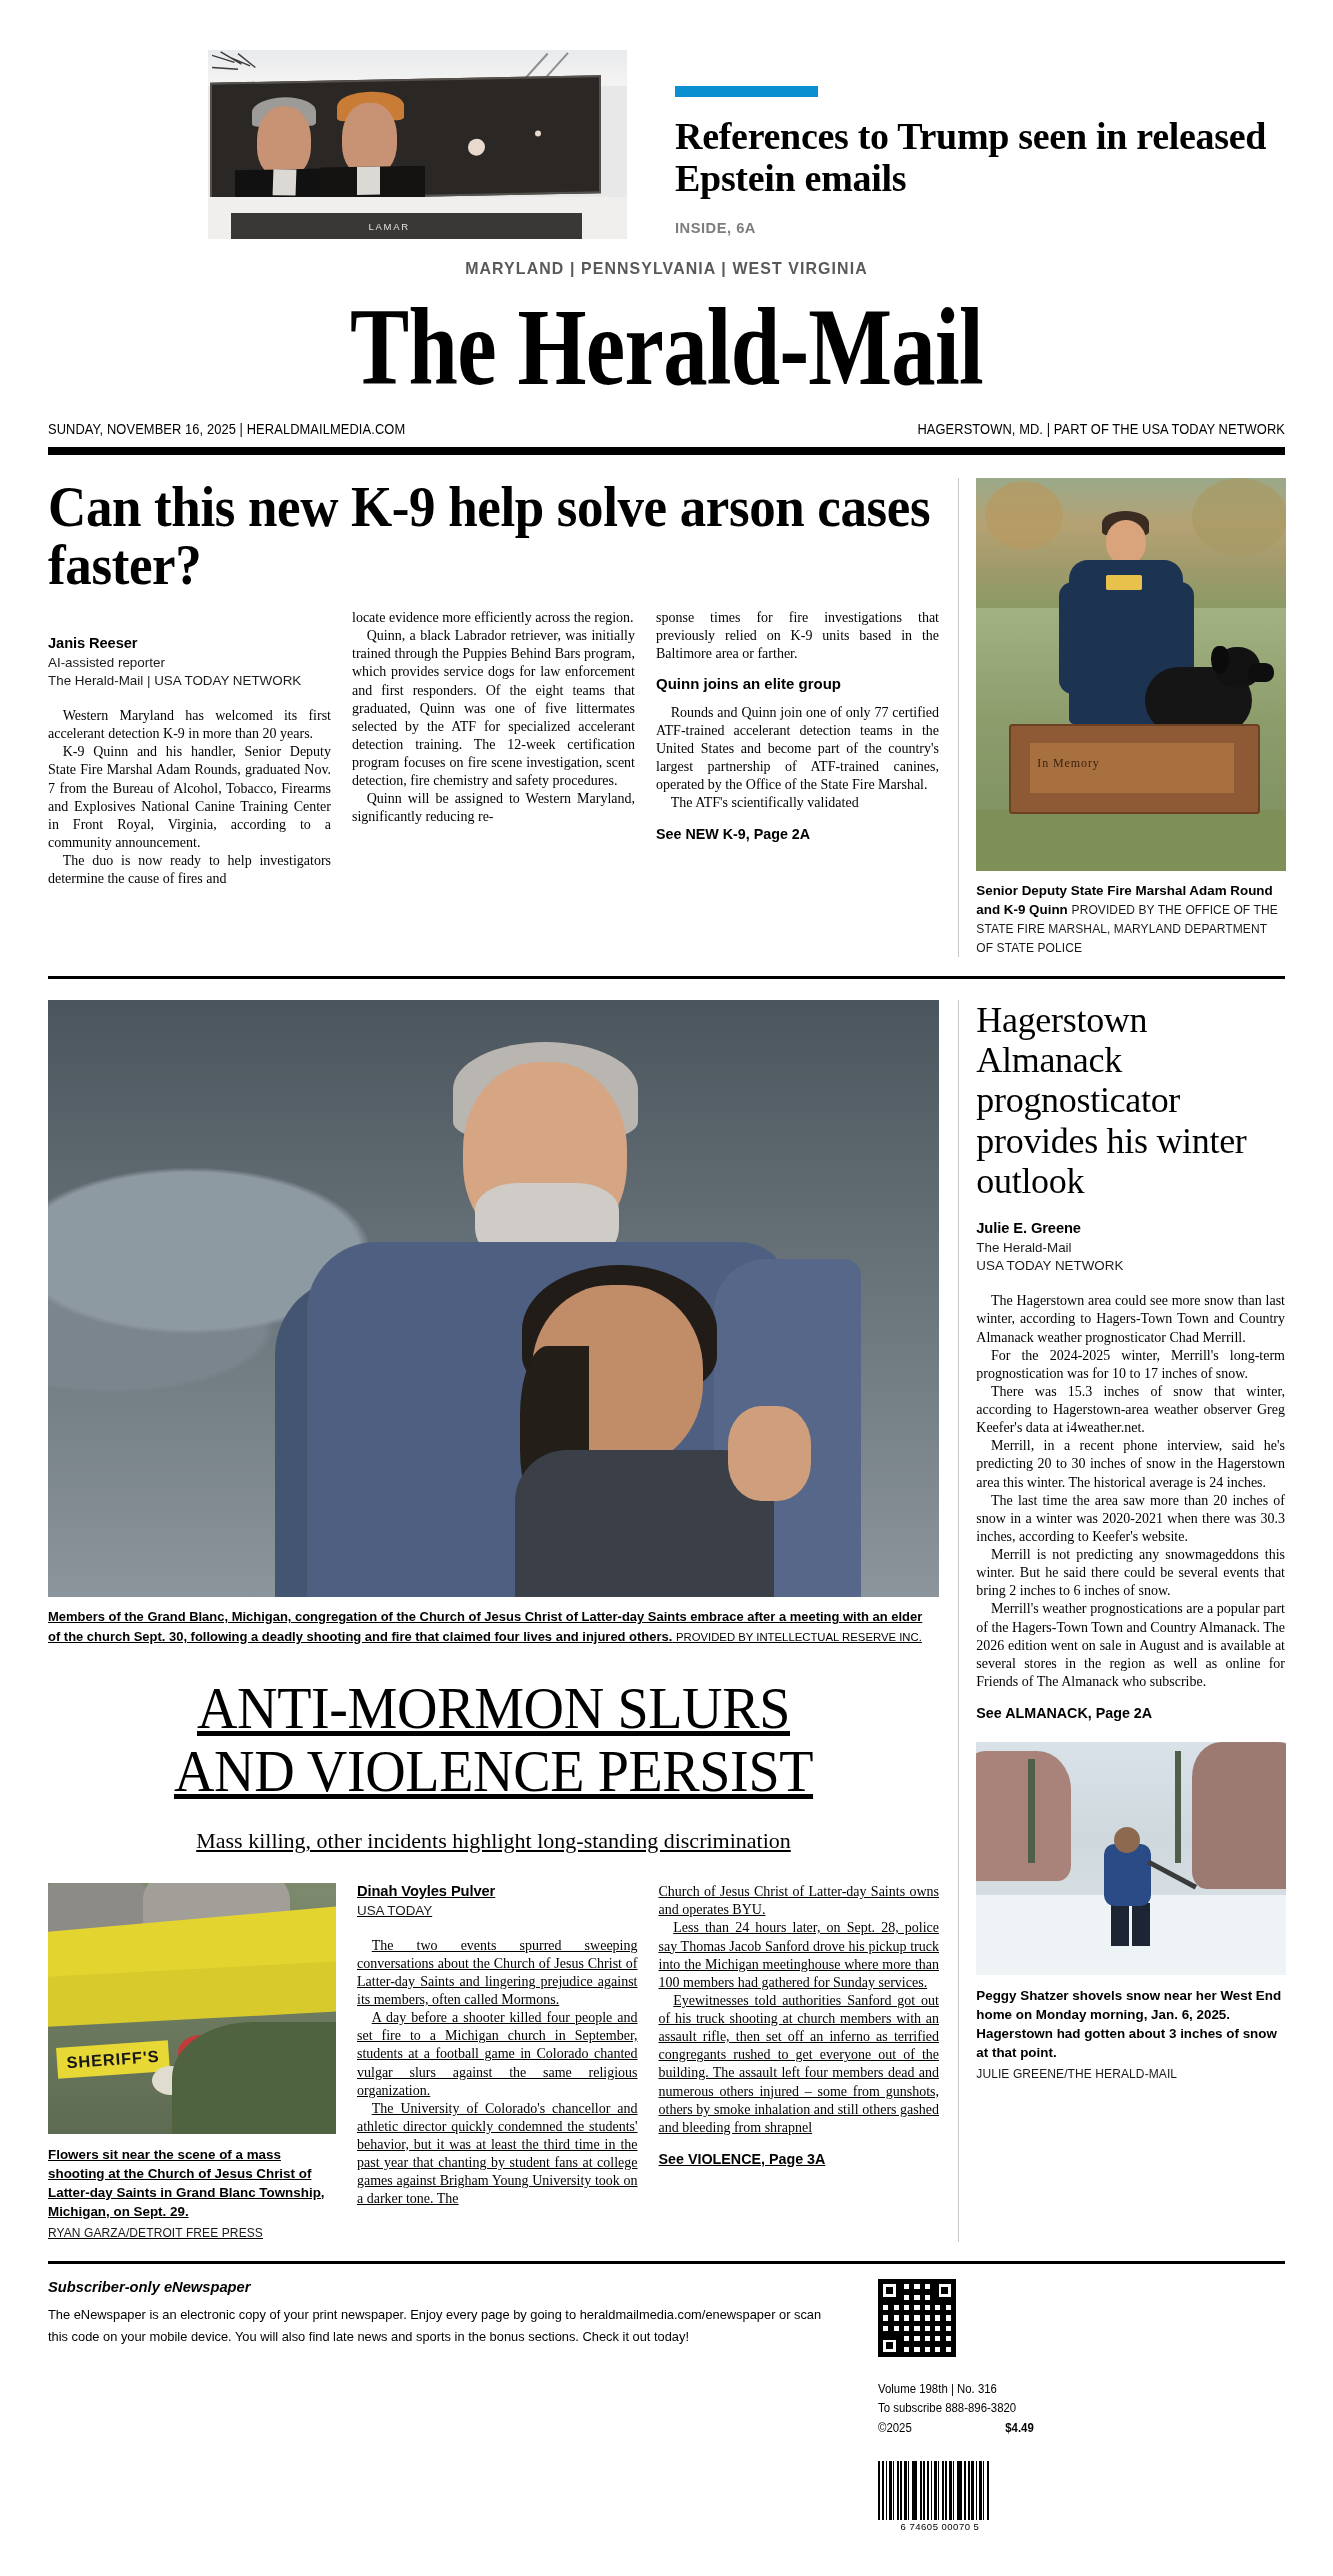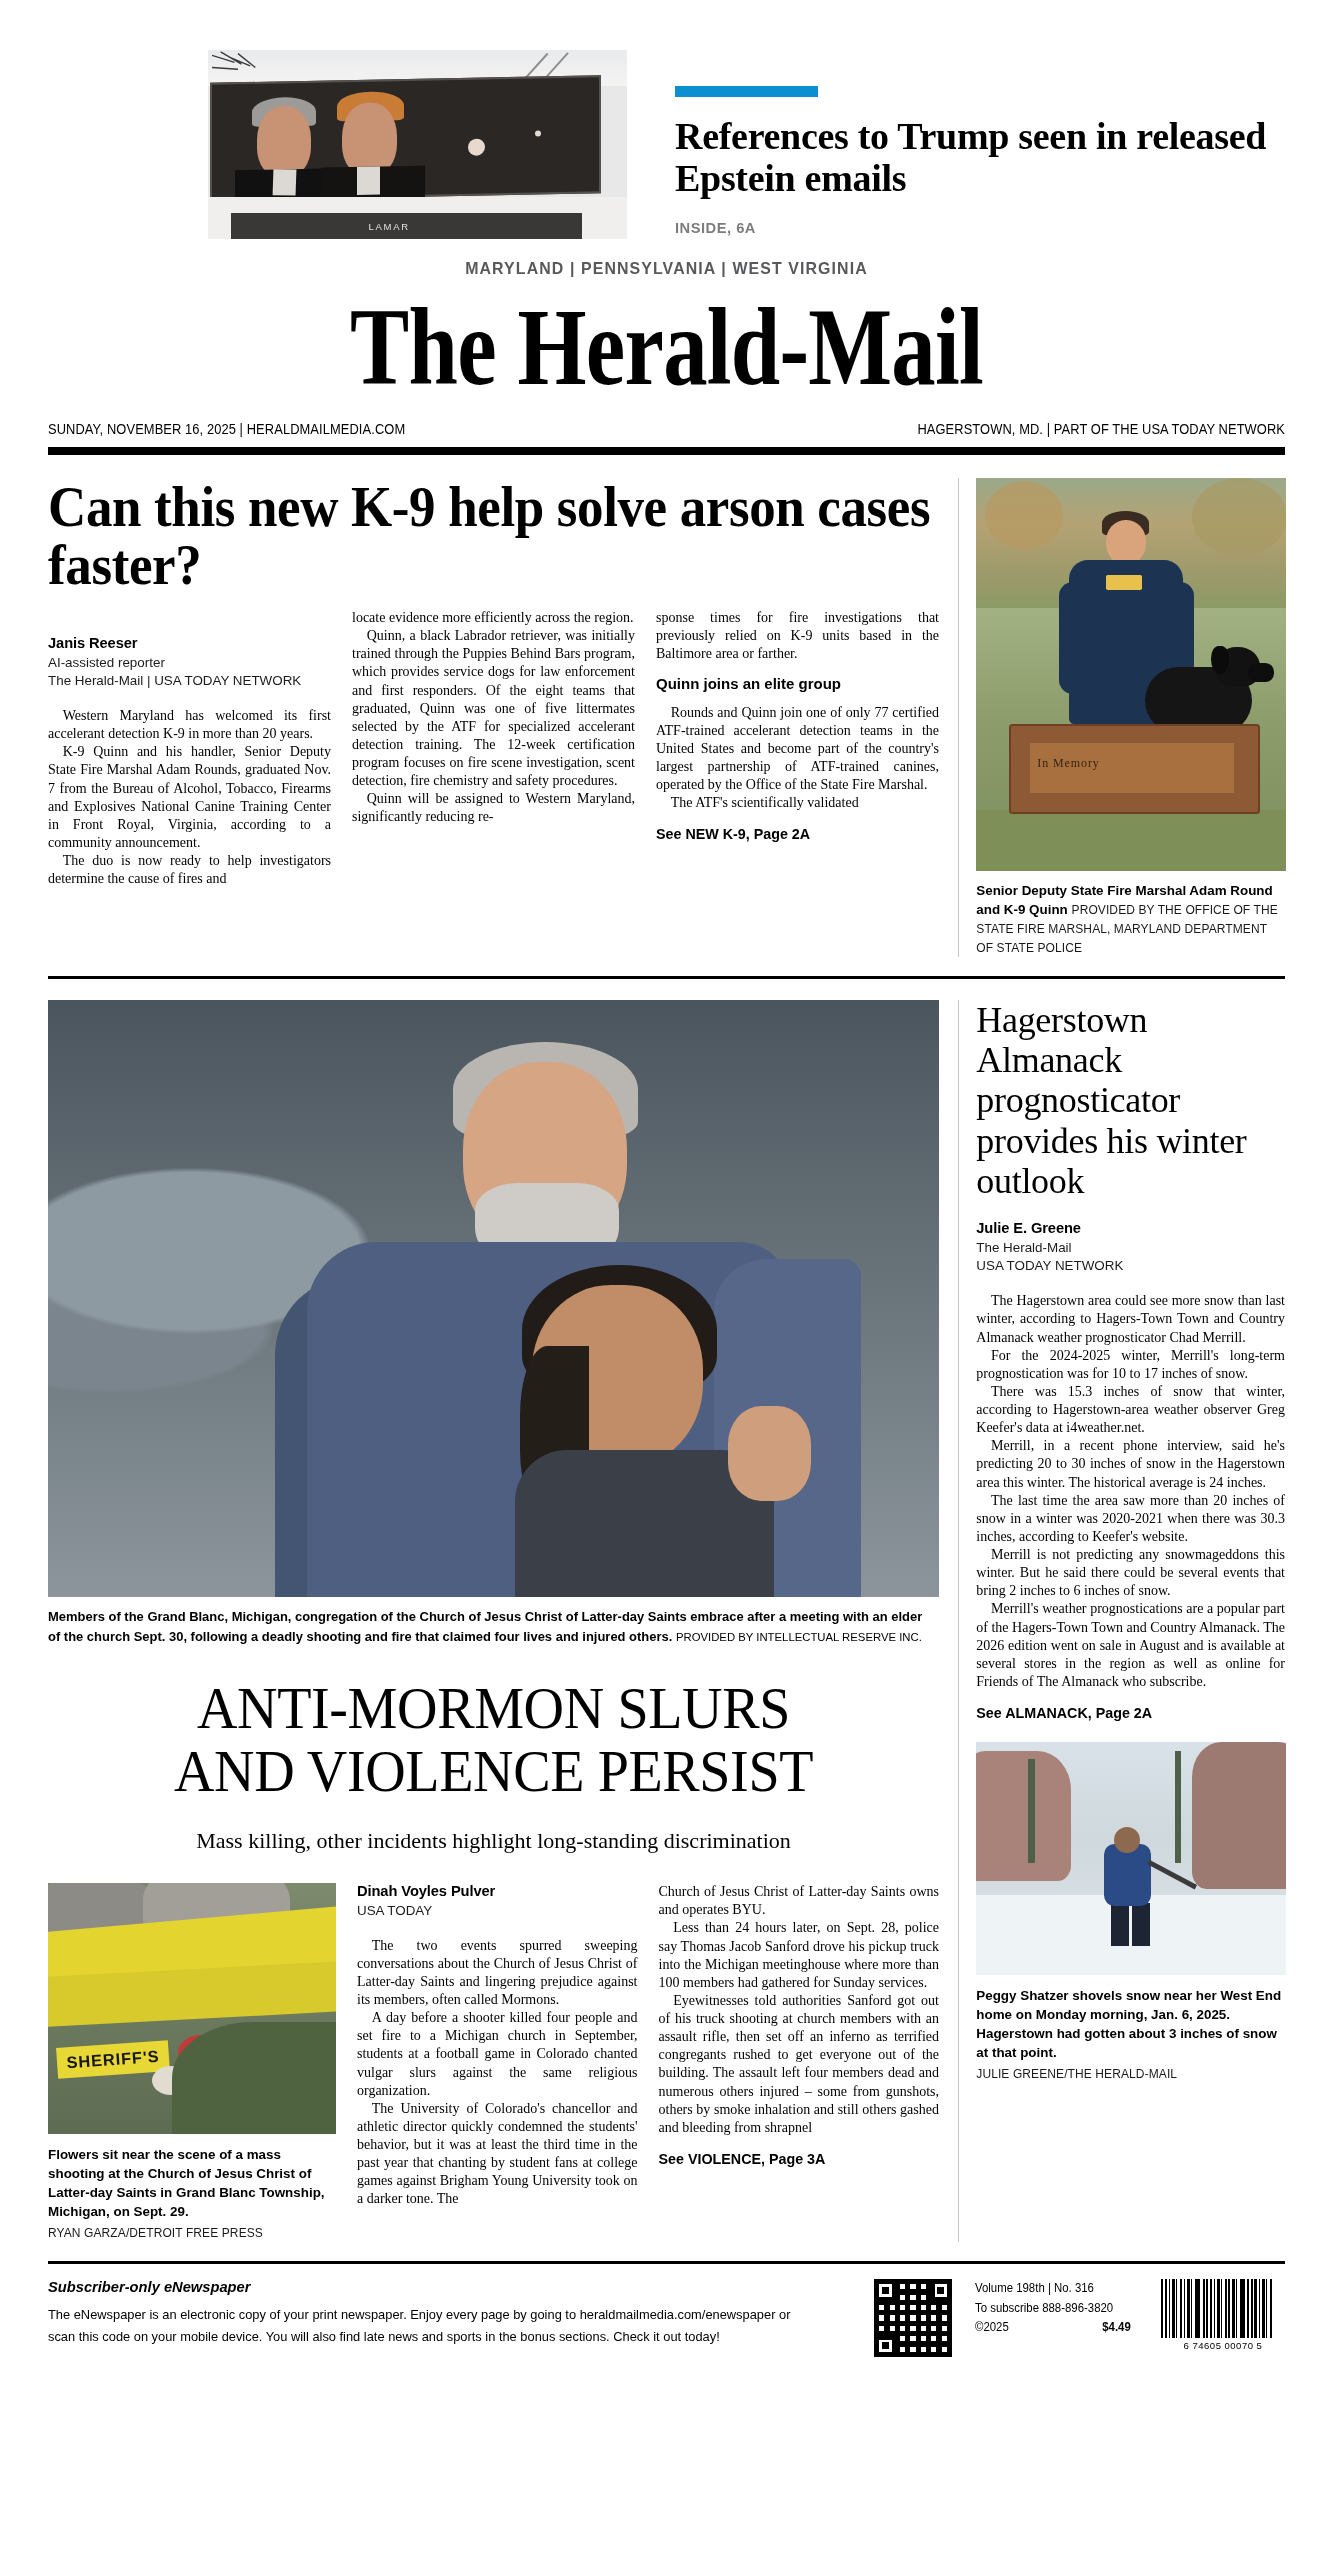--- a/index.html
+++ b/index.html
@@ -202,21 +202,21 @@
     font-size: 12px;
     line-height: 1.5;
     color: #1a1a1a;
     letter-spacing: 0.1px;
   }
 
   .rule-thin-full { height: 2.6px; background: #000; margin-top: 19px; }
 
   
   .mid { display: flex; margin-top: 21px; }
-  .mid-left { width: 910px; padding-right: 19px; }
+  .mid-left { width: 910px; padding-right: 19px; text-decoration: underline; }
   .mid-right { width: 327px; border-left: 0.9px solid #c7c7c7; padding-left: 17.3px; }
 
   .hugphoto {
     width: 891px; height: 597px; position: relative; overflow: hidden;
     background: linear-gradient(#3e4a52, #707d84);
   }
   .hp-bg { position:absolute; inset:0; background:
       radial-gradient(ellipse at 16% 42%, #8e9aa2 0 16%, transparent 17%),
       radial-gradient(ellipse at 7% 55%, #7b858d 0 13%, transparent 14%),
       linear-gradient(#4a555d, #8b959b); }
@@ -285,21 +285,21 @@
   .foot-left { width: 778px; }
   .foot-title {
     font-family: "Liberation Sans", sans-serif;
     font-weight: bold; font-size: 14.7px; font-style: italic;
   }
   .foot-body {
     font-family: "Liberation Sans", sans-serif;
     font-size: 13.4px; line-height: 1.62; margin-top: 8.6px;
     transform: scaleX(0.96); transform-origin: left; width: 104%;
   }
-  .foot-right { display:flex; align-items:flex-start; margin-left: 52px; gap: 22.5px; }
+  .foot-right { display:flex; align-items:flex-start; margin-left: 52px; gap: 22.5px; flex-direction: column; }
   .qr { width: 78px; height: 78px; background:
       repeating-linear-gradient(90deg,#000 0 5.2px,#fff 5.2px 10.4px),
       repeating-linear-gradient(0deg,#000 0 5.2px,#fff 5.2px 10.4px);
       background-blend-mode: multiply; position: relative; }
   .qr-eye { position:absolute; width:22.5px; height:22.5px; border:5.2px solid #000; background:#fff; }
   .qr-eye i { display:block; width:7px; height:7px; background:#000; margin:2.6px; }
   .vol {
     font-family: "Liberation Sans", sans-serif;
     font-size: 12px; line-height: 1.62; width: 164px;
     transform: scaleX(0.95); transform-origin: left;

